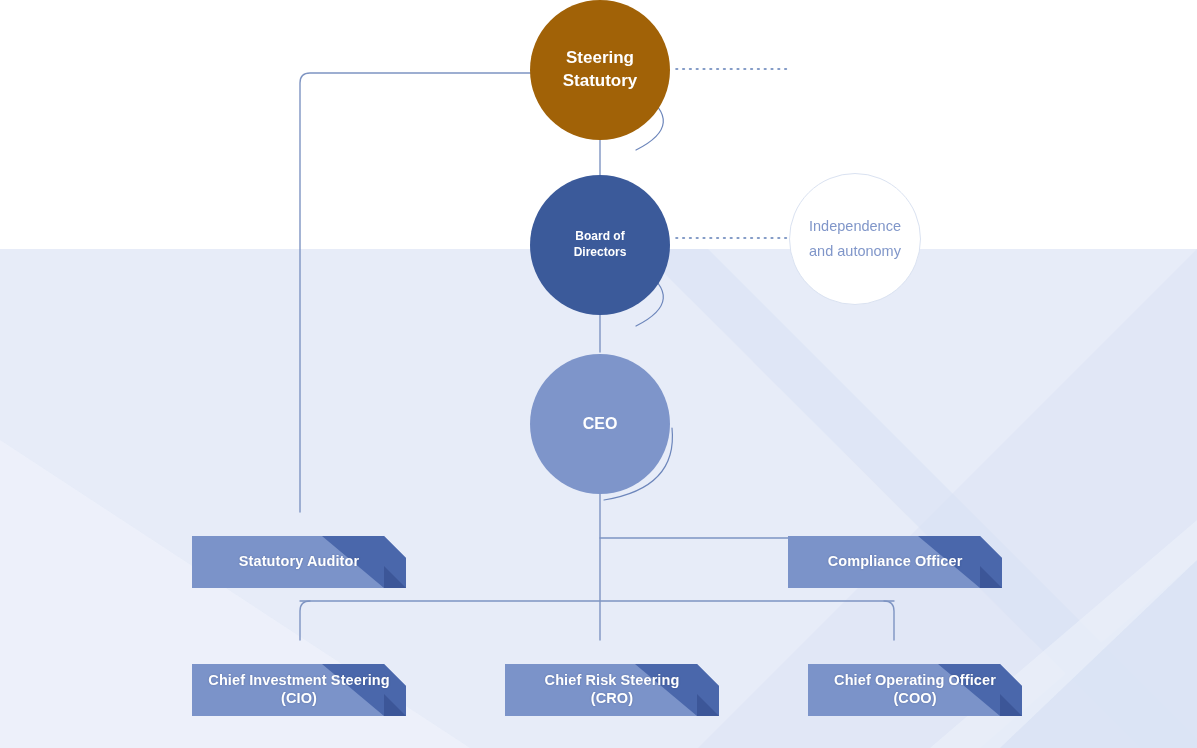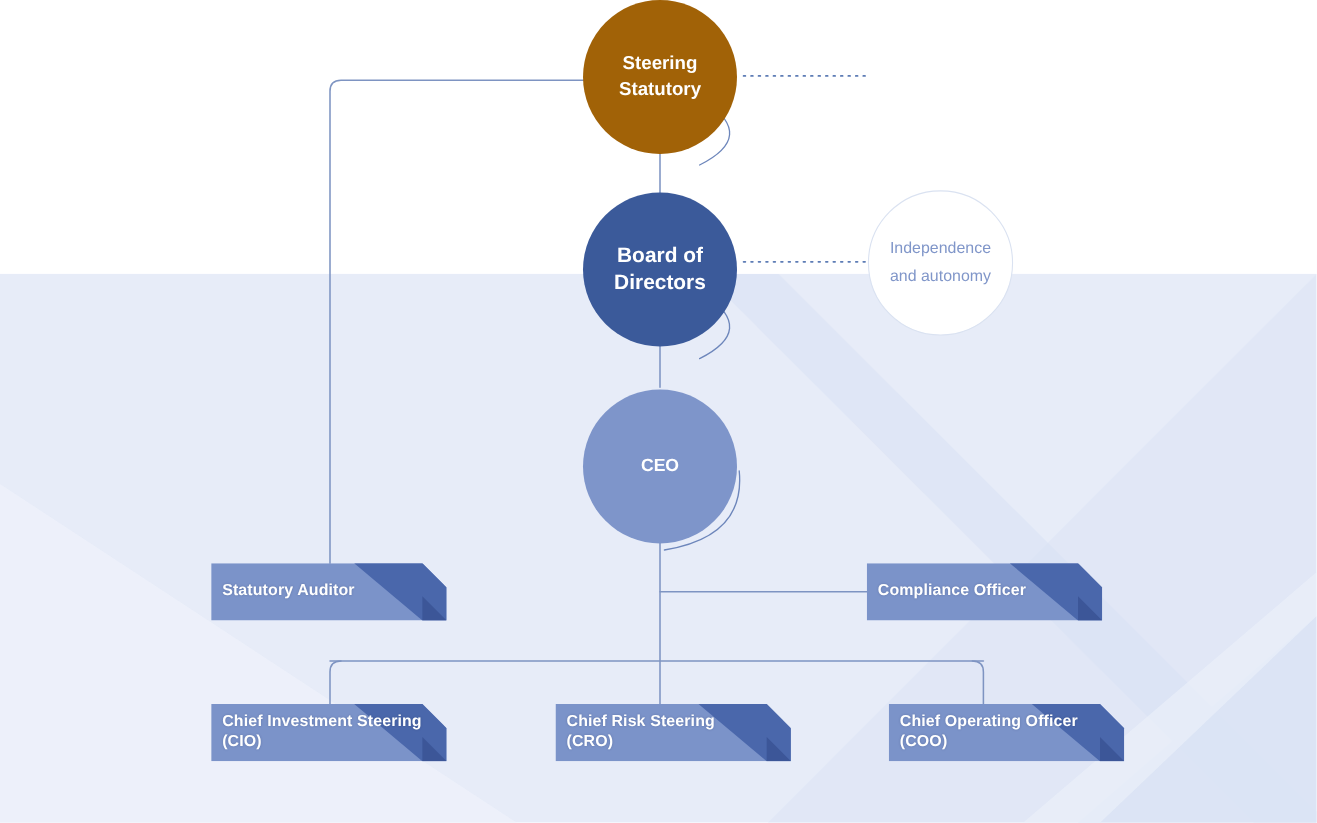--- a/index.html
+++ b/index.html
@@ -67,21 +67,22 @@
     box-sizing: border-box;
     line-height: 1.18;
   }
 
   
   .ribbon {
     position: absolute;
     display: flex;
     align-items: center;
     justify-content: center;
-    text-align: left;
+    text-align: center;
+    margin-top: 24px;
   }
   .ribbon .cap {
     position: relative;
     z-index: 3;
     color: #ffffff;
     font-weight: bold;
     font-size: 14.5px;
     line-height: 1.24;
     letter-spacing: .1px;
     width: 100%;
@@ -142,21 +143,21 @@
 
   <div id="node-layer">
 
     <div class="circle-node node-solid" style="left:530px; top:0px; width:140px; height:140px; background:#a16207; font-size:17px; line-height:1.33;">
       <span class="cap">
         <span>Steering</span><br>
         <span>Statutory</span>
       </span>
     </div>
 
-    <div class="circle-node node-solid" style="left:530px; top:175px; width:140px; height:140px; background:#3b5a9a; font-size:19px; line-height:1.33;">
+    <div class="circle-node node-solid" style="left:530px; top:175px; width:140px; height:140px; background:#3b5a9a; font-size:12px; line-height:1.33;">
       <span class="cap">
         <span>Board of</span><br>
         <span>Directors</span>
       </span>
     </div>
 
     <div class="circle-node node-solid" style="left:530px; top:354px; width:140px; height:140px; background:#7e95ca; font-size:16px; font-weight:normal;">
       <span class="cap" style="font-weight:bold;">CEO</span>
     </div>
 

